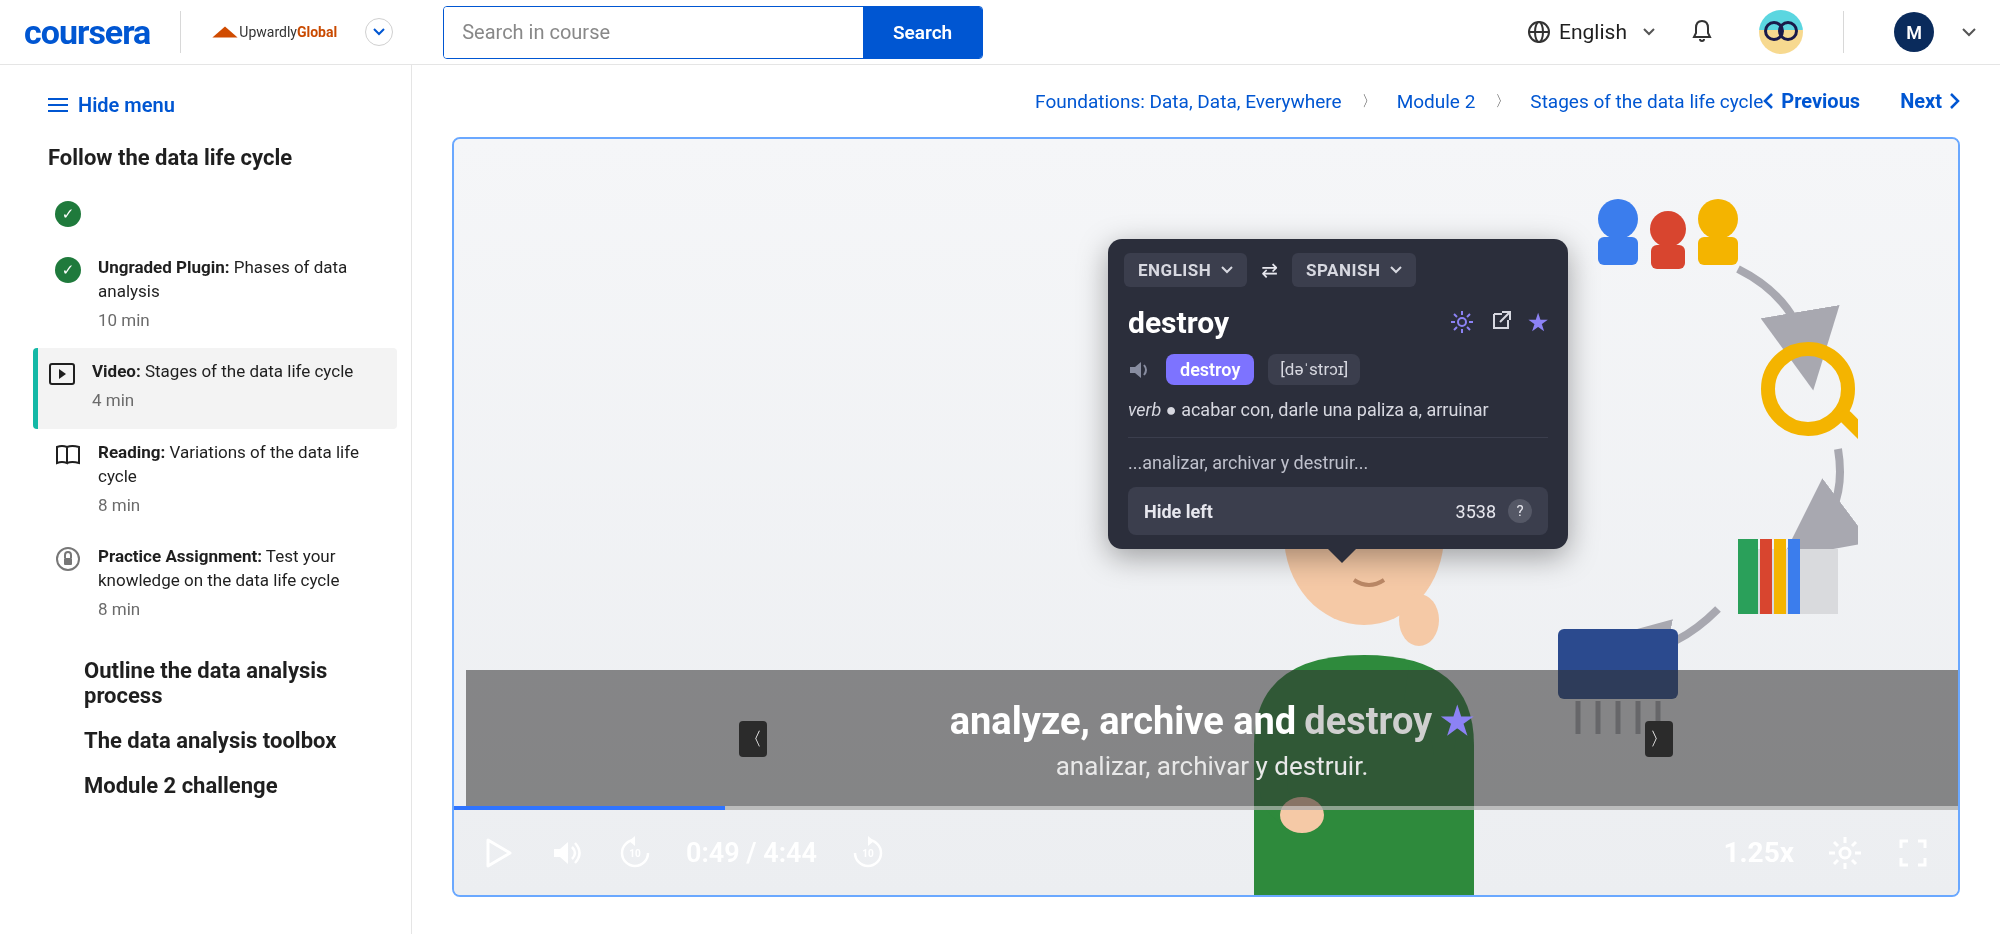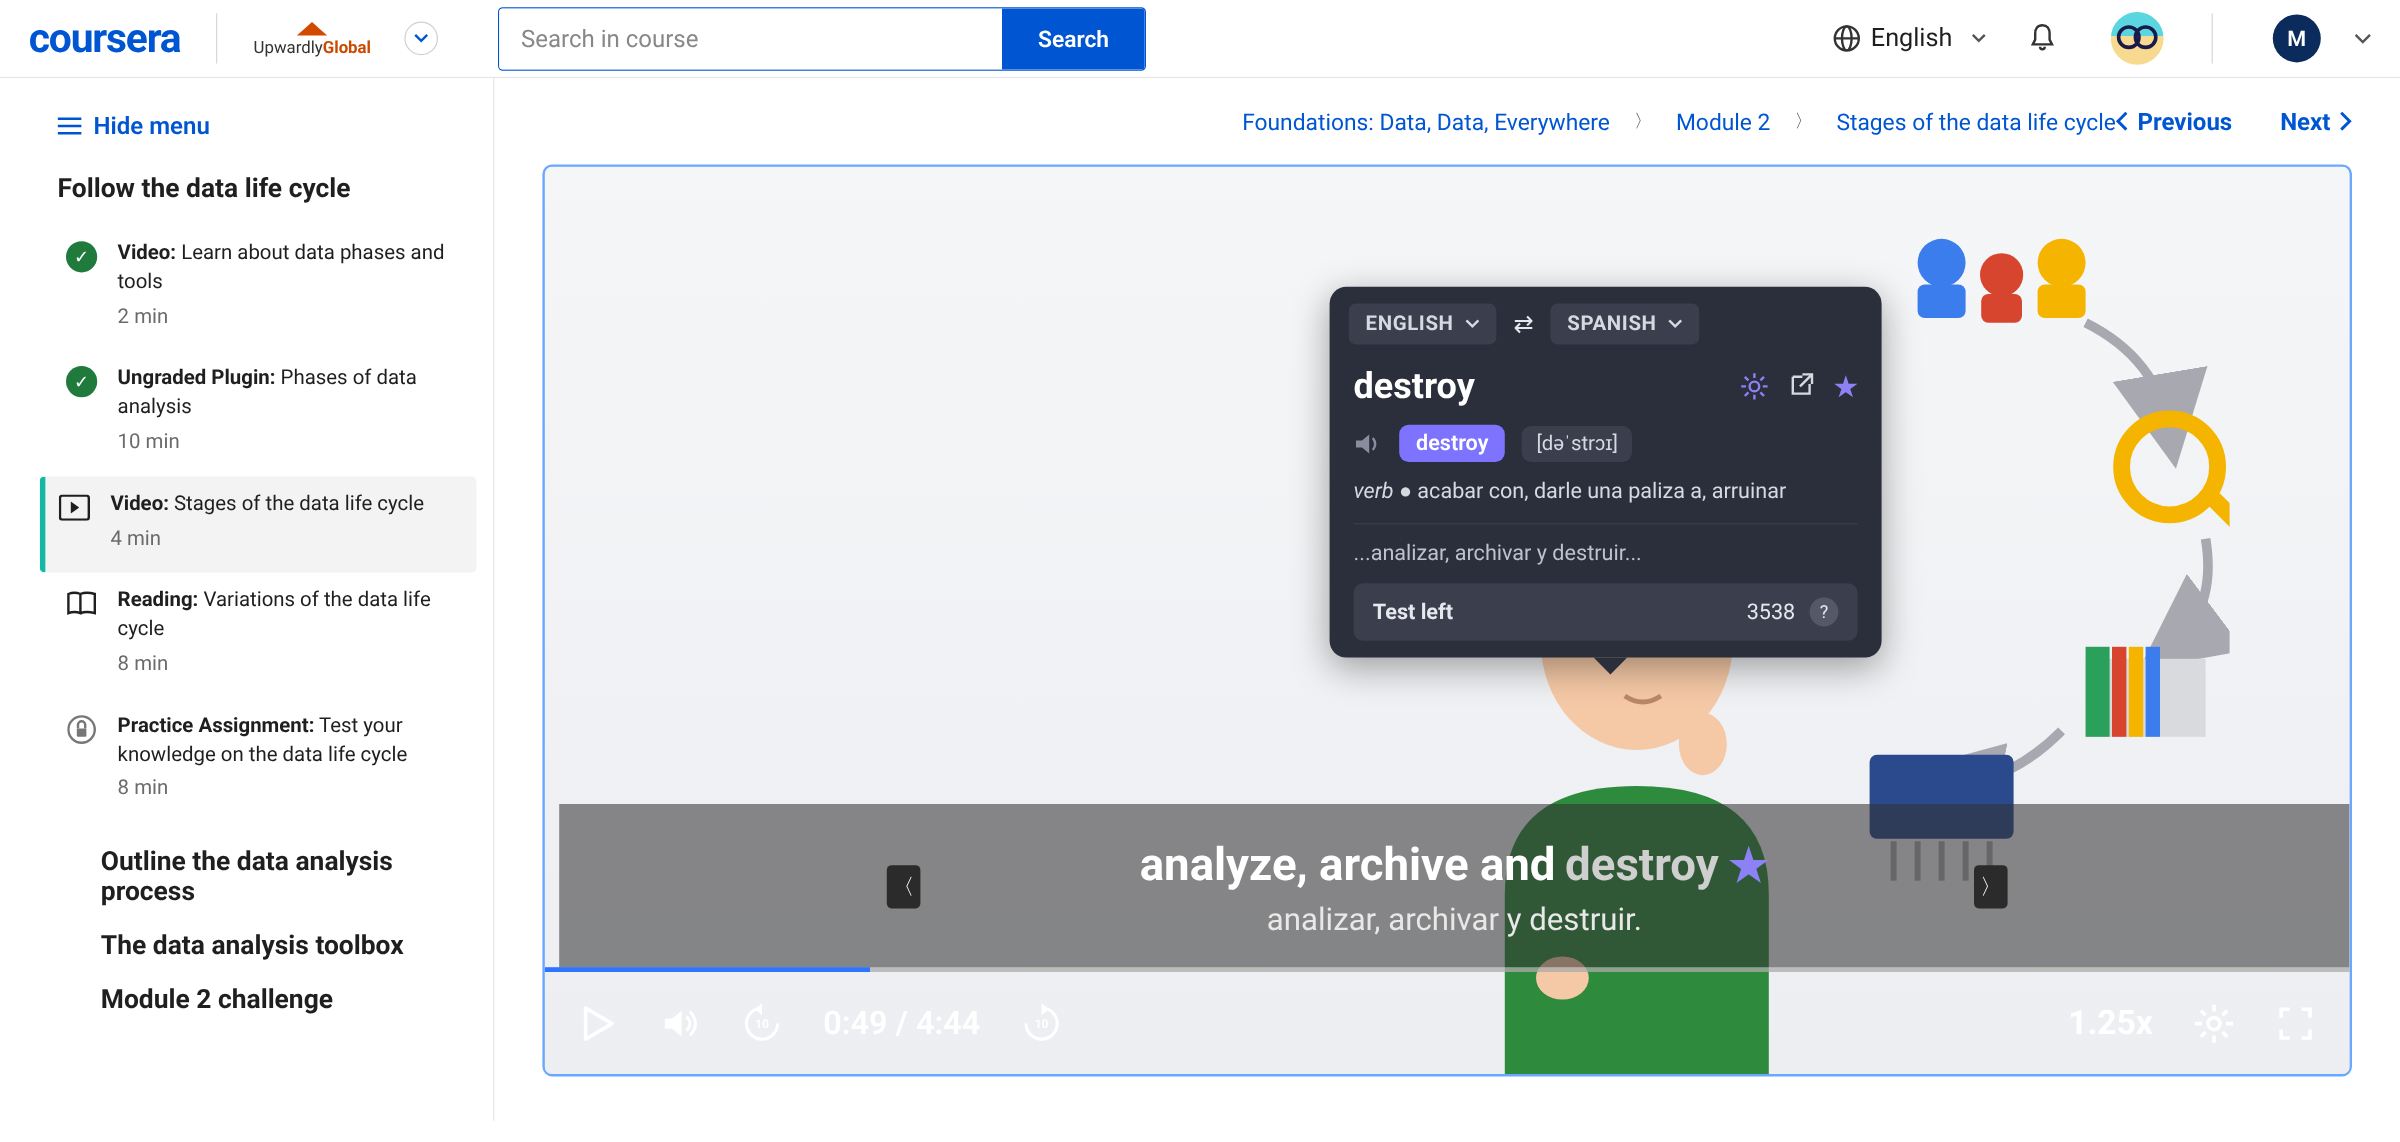--- a/index.html
+++ b/index.html
@@ -1,20 +1,20 @@
 <!DOCTYPE html>
 <html><head>
 <meta charset="utf-8">
 <style>
 *{box-sizing:border-box;margin:0;padding:0;font-family:-apple-system,BlinkMacSystemFont,"Segoe UI",Roboto,sans-serif}
 body{background:#fff;color:#1f1f1f;width:2000px;height:952px;overflow:hidden}
 .header{height:65px;border-bottom:1px solid #e5e5e5;display:flex;align-items:center;padding:0 24px;gap:20px}
 .logo{color:#0056D2;font-size:34px;font-weight:700;letter-spacing:-1px}
 .vbar{width:1px;height:42px;background:#d8d8d8;margin:0 10px}
-.partner{display:flex;flex-direction:column;align-items:center;font-size:14px}
+.partner{display:flex;flex-direction:row;align-items:flex-end;font-size:14px}
 .partner svg{width:28px;height:16px}
 .partner-txt{font-size:14px;color:#333}.partner-txt b{color:#c94a00}
 .dd-circle{width:28px;height:28px;border-radius:50%;border:1px solid #d0d0d0;display:flex;align-items:center;justify-content:center;color:#0056D2;cursor:pointer;margin-left:8px}
 .search{display:flex;border:1.5px solid #0056D2;border-radius:4px;overflow:hidden;height:53px;width:540px;margin-left:30px}
 .search input{flex:1;border:none;outline:none;padding:0 18px;font-size:20px;color:#555}
 .search input::placeholder{color:#888}
 .search button{background:#0056D2;color:#fff;border:none;padding:0 30px;font-size:19px;font-weight:600;cursor:pointer}
 .hspacer{flex:1}
 .lang{display:flex;align-items:center;gap:8px;font-size:21px;cursor:pointer;color:#1f1f1f}
 .icon-btn{width:30px;height:30px;display:flex;align-items:center;justify-content:center;cursor:pointer;margin:0 12px;color:#333}
@@ -135,24 +135,20 @@
           <line x1="0" y1="14" x2="20" y2="14" stroke="#0056D2" stroke-width="2"></line>
         </svg>
       <span>Hide menu</span>
     </div>
     <div class="section-title first">Follow the data life cycle</div>
     <div id="sidebar-items">
         <div class="item">
           <div class="item-icon">
             <div class="check">✓</div>
           </div>
-          <div class="item-body">
-            <div class="row1"><b>Video:</b> Learn about data phases and tools</div>
-            <div class="dur">2 min</div>
-          </div>
         </div>
         <div class="item">
           <div class="item-icon">
             <div class="check">✓</div>
           </div>
           <div class="item-body">
             <div class="row1"><b>Ungraded Plugin:</b> Phases of data analysis</div>
             <div class="dur">10 min</div>
           </div>
         </div>
@@ -392,21 +388,21 @@
                   <path d="M2 8 H7 L13 3 V19 L7 14 H2 Z" fill="#888da0"></path>
                   <path d="M16 6 Q20 11 16 16" stroke="#888da0" stroke-width="2" fill="none"></path>
                 </svg>
               </span>
             <span class="pill">destroy</span>
             <span class="ipa">[dəˈstrɔɪ]</span>
           </div>
           <div class="def"><i>verb</i> <span>●</span> <span>acabar con, darle una paliza a, arruinar</span></div>
           <div class="ctx">...analizar, archivar y destruir...</div>
           <div class="days">
-            <b>Test left</b>
+            <b>Hide left</b>
             <span style="flex:1"></span>
             <span>3538</span>
             <span class="q">?</span>
           </div>
         </div>
         <div class="popup-tail"></div>
       </div>
 
     </div>
   </div>

